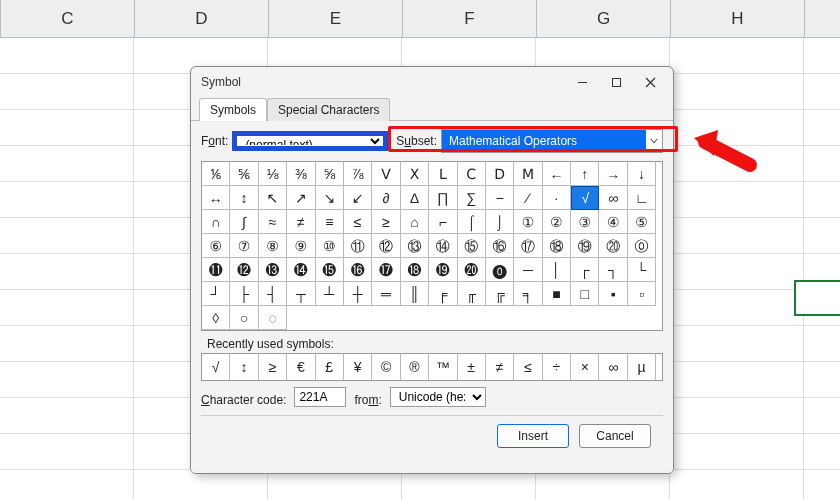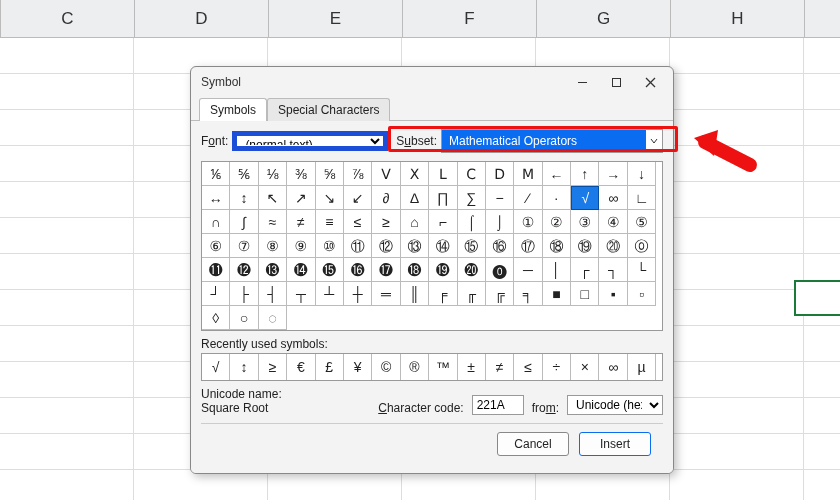--- a/index.html
+++ b/index.html
@@ -92,21 +92,21 @@
     grid-auto-rows: 24px;
   }
   .sym {
     border-right:1px solid #bbb; border-bottom:1px solid #bbb;
     display:flex; align-items:center; justify-content:center;
     font-size:14px; line-height:1;
     cursor:pointer;
   }
   .sym.sel { background:#1a7ae8; color:#fff; border:1px solid #054ea3; }
 
-  .recent-label { margin-top:6px; font-size:12px; }
+  .recent-label { margin-top:6px; font-size:12px;margin-left:6px; }
   .recent-grid {
     margin-top:2px; border:1px solid #999; background:#fff;
     display:grid; grid-template-columns: repeat(16, 28.4px);
     grid-auto-rows:26px;
   }
   .rsym {
     border-right:1px solid #bbb;
     display:flex; align-items:center; justify-content:center;
     font-size:14px;
   }
@@ -419,35 +419,31 @@
         <div class="rsym">±</div>
         <div class="rsym">≠</div>
         <div class="rsym">≤</div>
         <div class="rsym">÷</div>
         <div class="rsym">×</div>
         <div class="rsym">∞</div>
         <div class="rsym">µ</div>
       </div>
 
     <div class="info-row">
-      <div class="info-left">
-        <div>Unicode name:</div>
-        <div>Square Root</div>
-      </div>
       <span class="lbl"><span class="u">C</span><span>haracter code:</span></span>
       <input class="small-input" value="221A" style="">
       <span class="lbl"><span>fro</span><span class="u">m</span><span>:</span></span>
       <select class="from-select">
         <option>Unicode (hex)</option>
       </select>
     </div>
 
     <div class="dlg-buttons">
+      <div class="btn primary">Insert</div>
       <div class="btn">Cancel</div>
-      <div class="btn primary">Insert</div>
     </div>
   </div>
 </div>
 
 <div class="highlight-box"></div>
 <svg class="arrow" width="70" height="50">
   <path d="M60 35 L15 12" stroke="#e11" stroke-width="14" stroke-linecap="round"></path>
   <path d="M4 8 L28 0 L24 26 Z" fill="#e11"></path>
 </svg>
 

